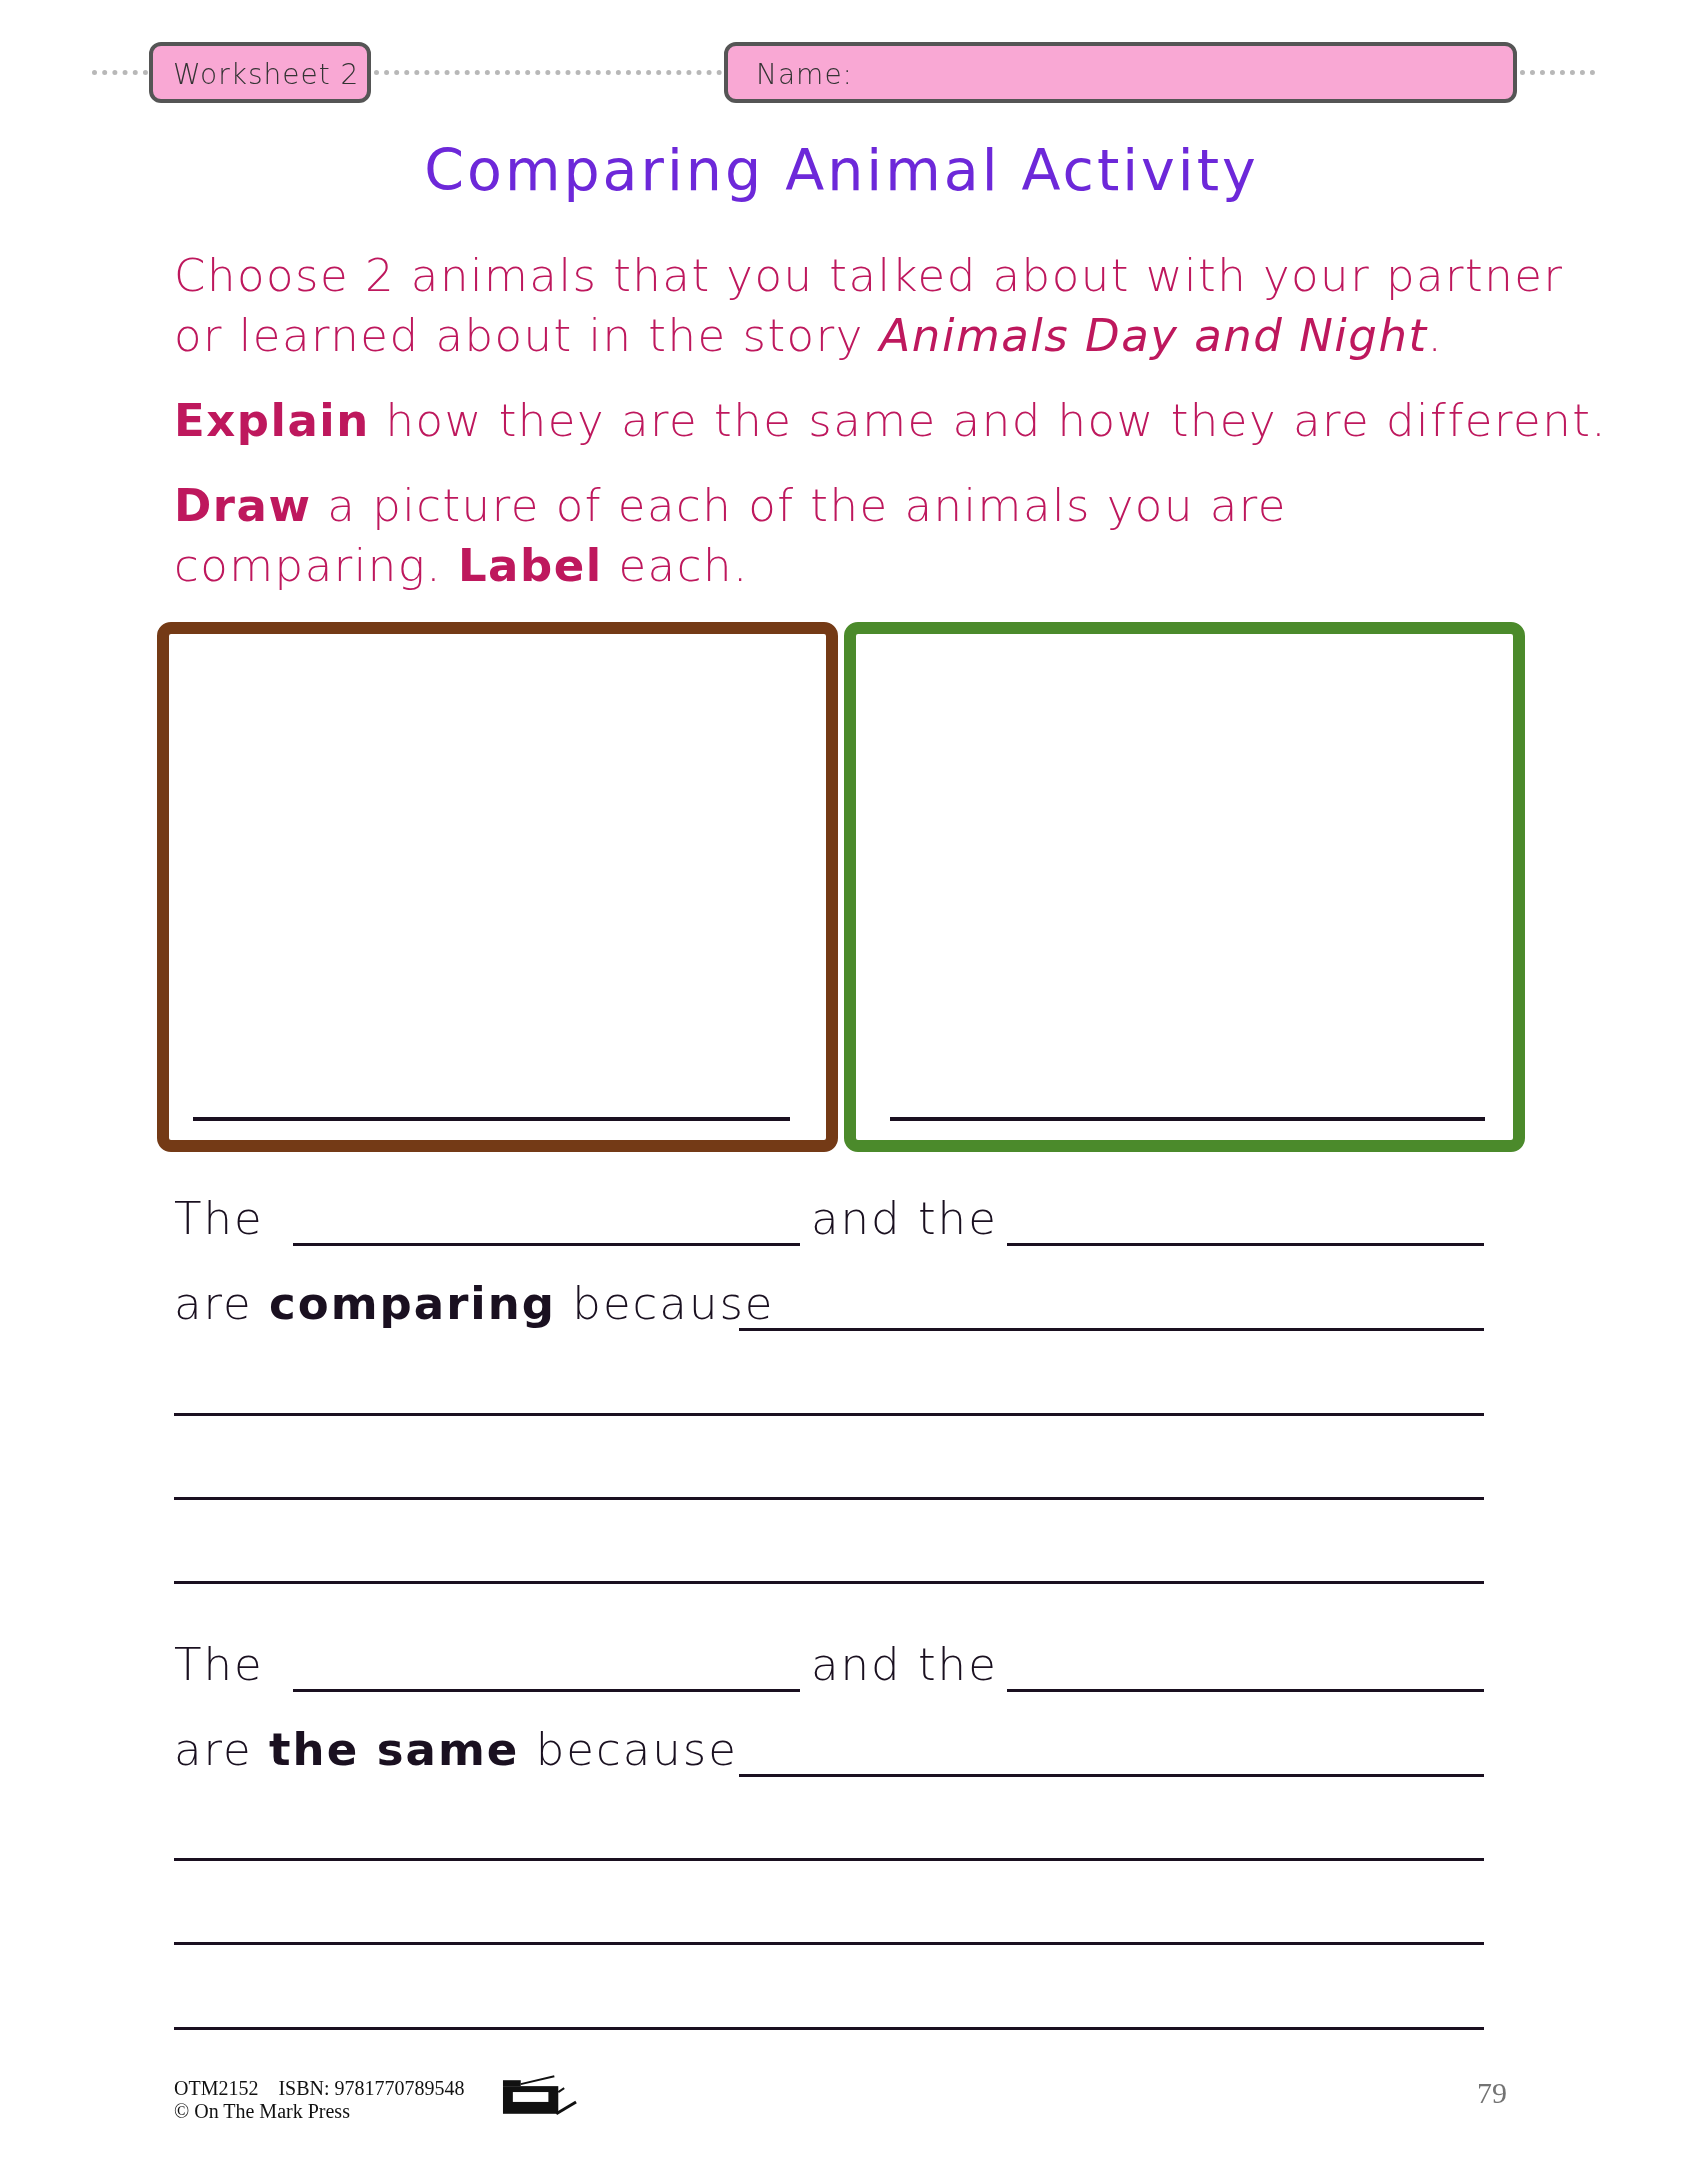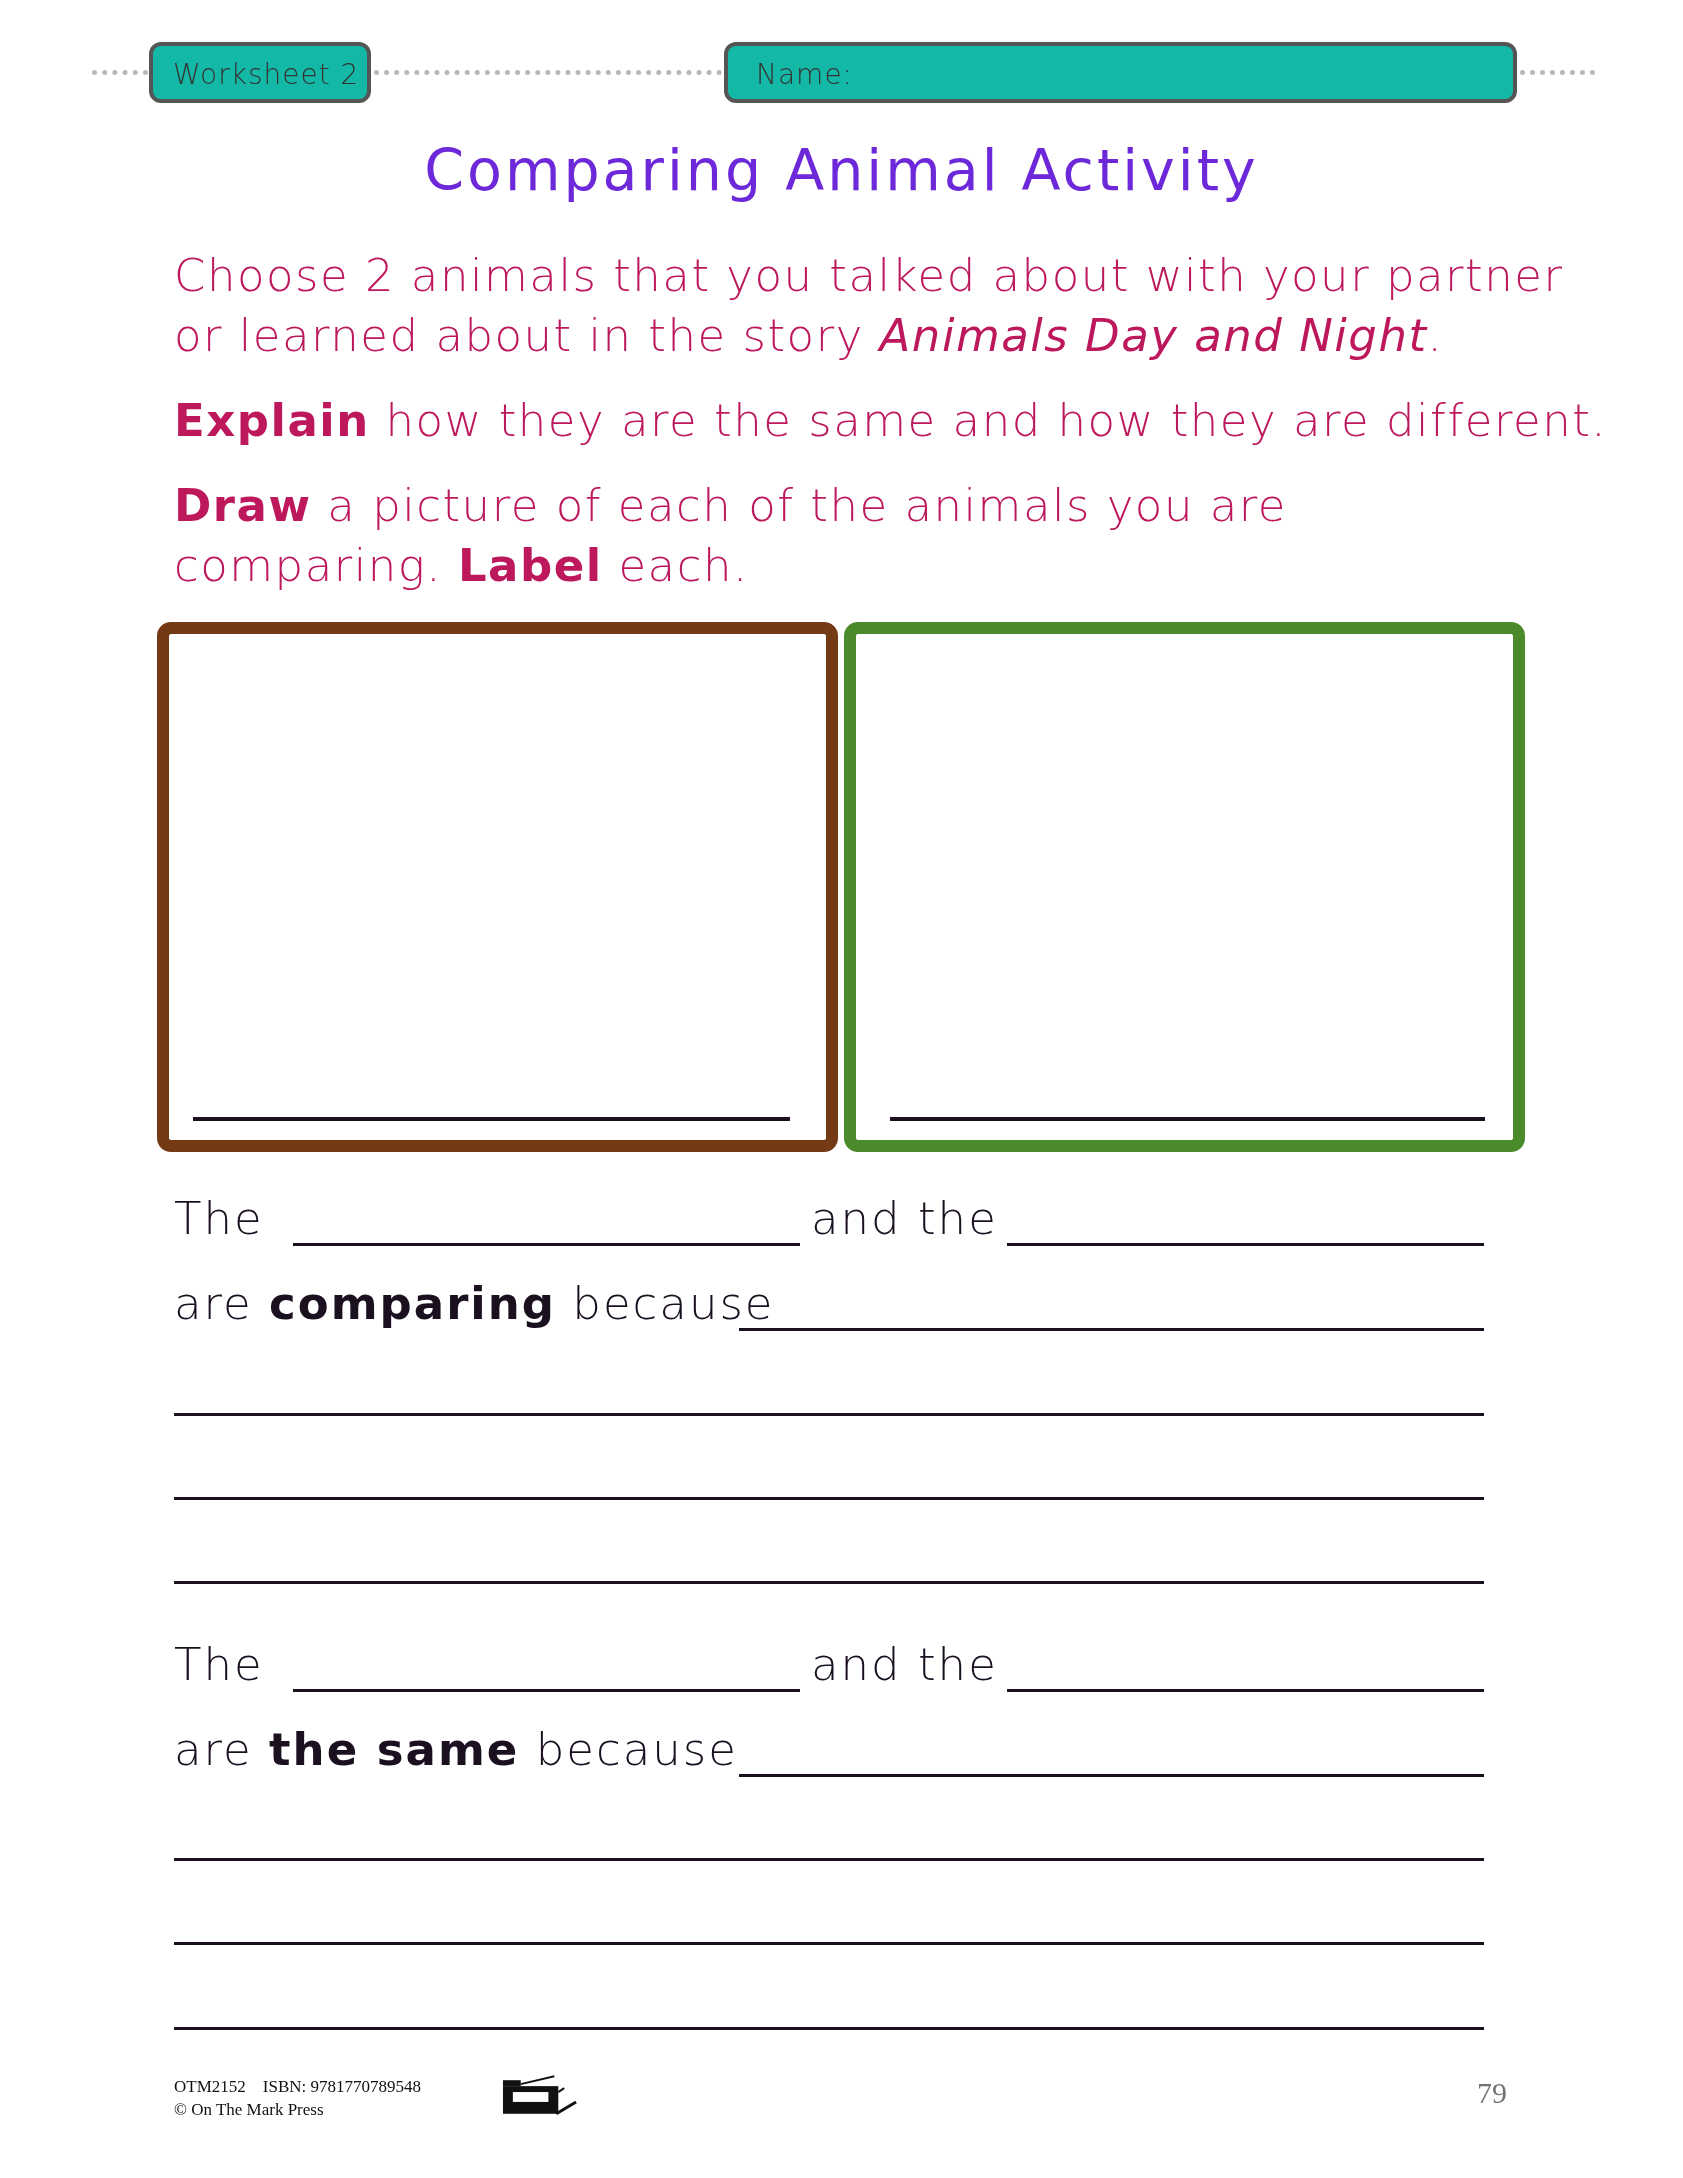--- a/index.html
+++ b/index.html
@@ -1,35 +1,35 @@
 <!DOCTYPE html>
 <html><head>
 <meta charset="utf-8">
 <style>
   html, body { margin: 0; padding: 0; background: #ffffff; }
   body { width: 1683px; height: 2178px; position: relative; overflow: hidden;
          font-family: "DejaVu Sans", sans-serif; color: #1a1020; }
   .abs { position: absolute; }
   .dots { position: absolute; height: 0; border-top: 5px dotted #b8b8b8; }
   .hdr-box { position: absolute; border: 4px solid #555; border-radius: 12px;
-             box-sizing: border-box; background: #14b8a6; }
+             box-sizing: border-box; background: #f9a8d4; }
   .hdr-label { position: absolute; left: 20px; top: 12px; font-size: 28px;
                font-weight: 300; color: #333; letter-spacing: 1px; }
   .title { position: absolute; left: 0; width: 1683px; top: 137px; text-align: center;
            font-size: 57px; font-weight: normal; letter-spacing: 3px; color: #6d28d9; }
   .para { position: absolute; left: 174px; font-size: 45px; font-weight: 300;
           letter-spacing: 1.5px; color: #be185d; white-space: nowrap; }
   .para b { font-weight: bold; }
   .para i { font-style: italic; }
   .draw-box { position: absolute; box-sizing: border-box; border-radius: 14px; background: #fff; }
   .rule { position: absolute; height: 4px; background: #1a1020; }
   .blank { position: absolute; height: 3px; background: #1a1020; }
   .stem { position: absolute; font-size: 45px; font-weight: 300; letter-spacing: 2px; white-space: nowrap; color: #1a1020; }
   .stem b { font-weight: bold; }
-  .footer { position: absolute; font-family: "Liberation Serif", serif; font-size: 17px; color: #111; white-space: nowrap; }
+  .footer { position: absolute; font-family: "Liberation Serif", serif; font-size: 20px; color: #111; white-space: nowrap; }
   .pagenum { position: absolute; font-family: "Liberation Serif", serif; font-size: 30px; color: #737373; }
 </style>
 </head>
 <body>
 
 <div class="dots" style="left:92px; top:70px; width:56px;"></div>
 <div class="dots" style="left:374px; top:70px; width:348px;"></div>
 <div class="dots" style="left:1520px; top:70px; width:75px;"></div>
 
 <div class="hdr-box" style="left:149px; top:42px; width:222px; height:61px;">

